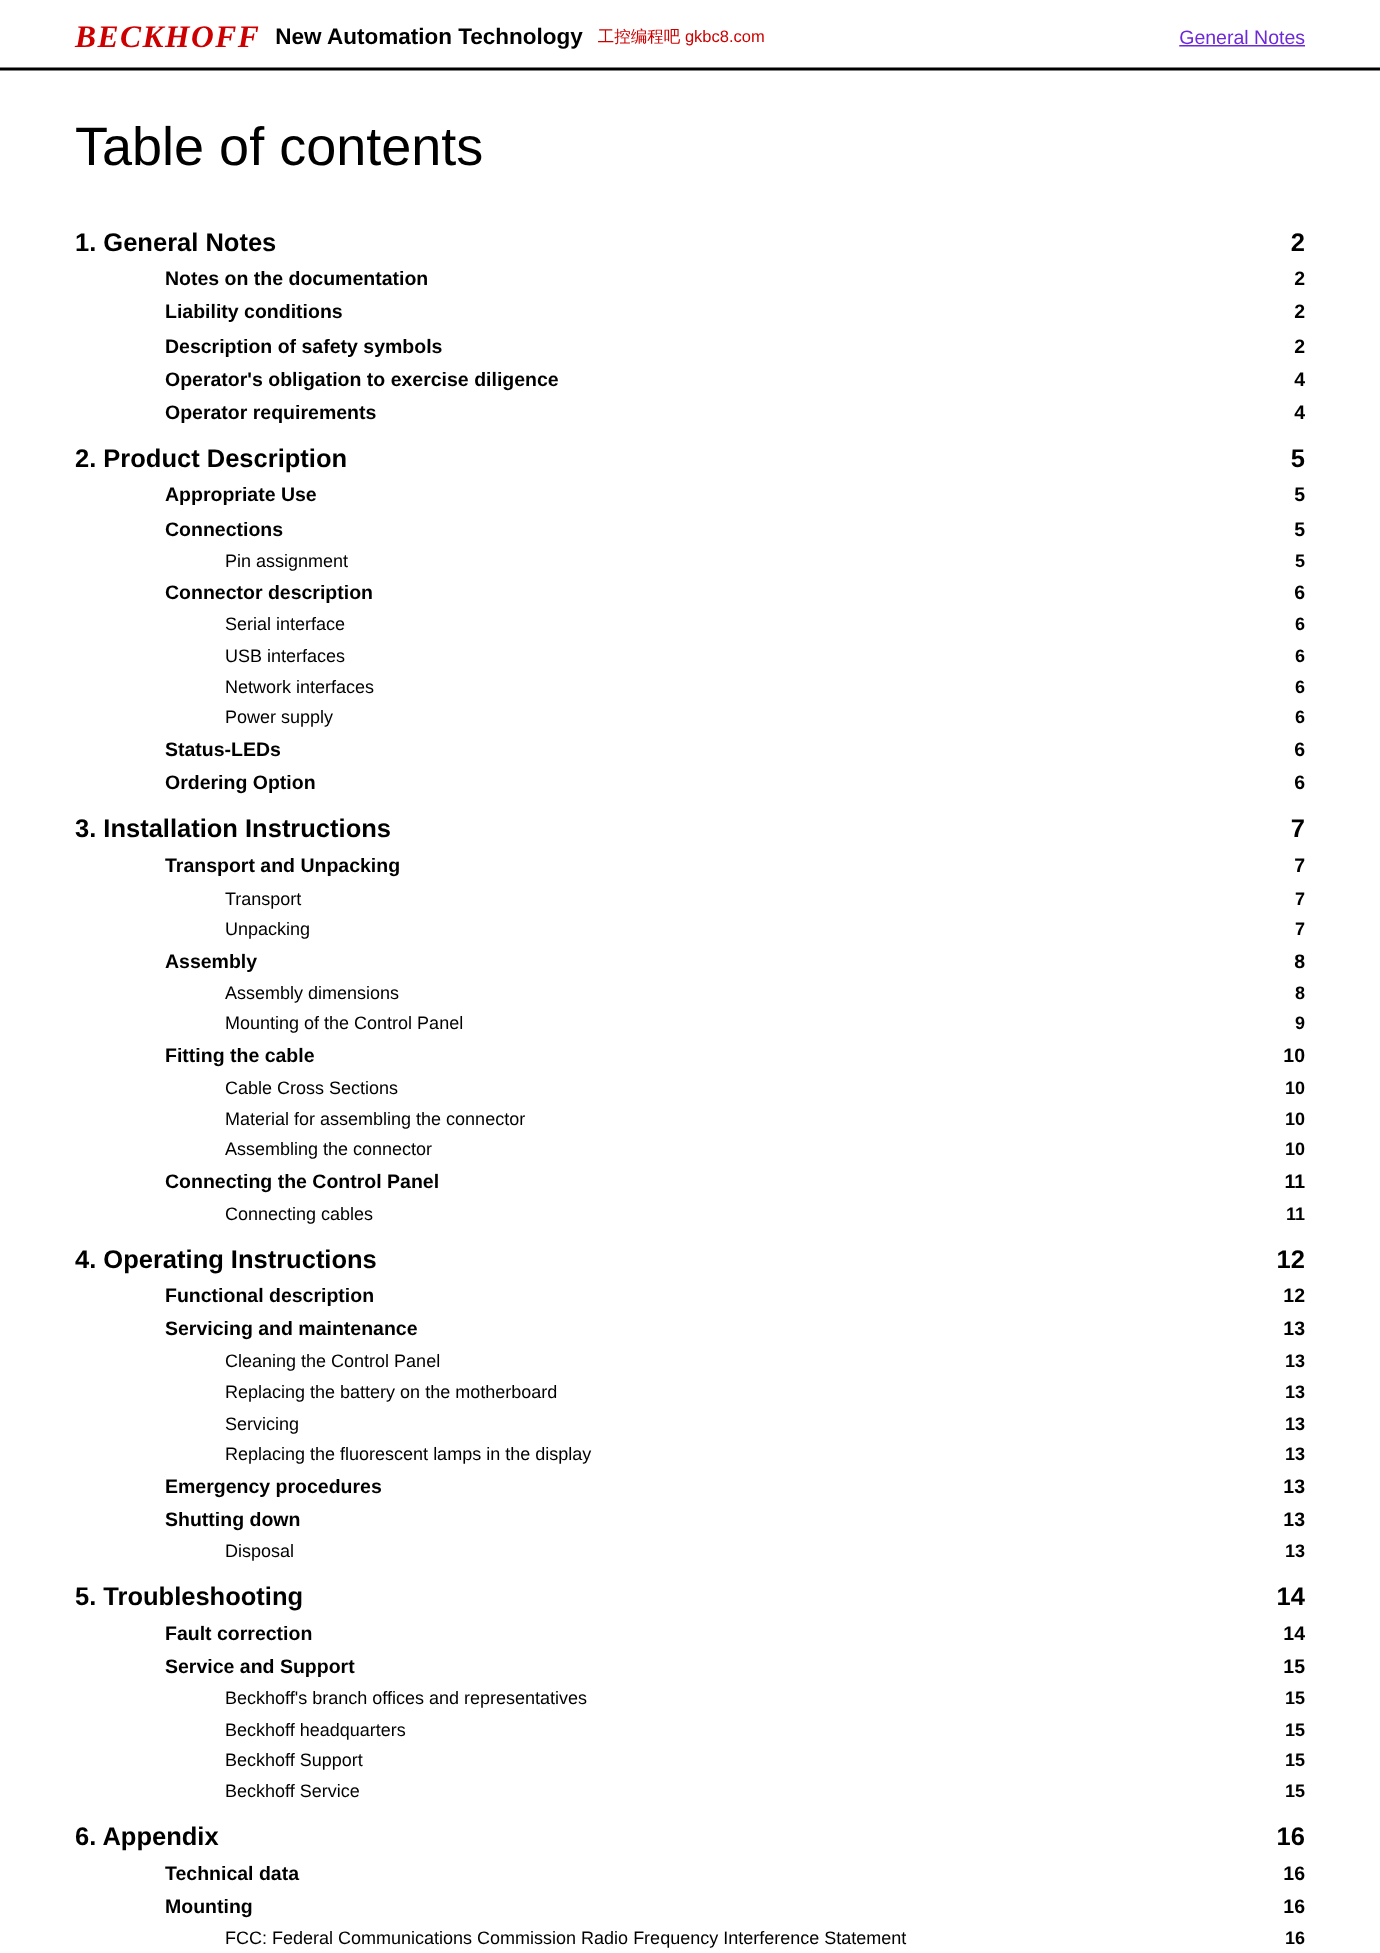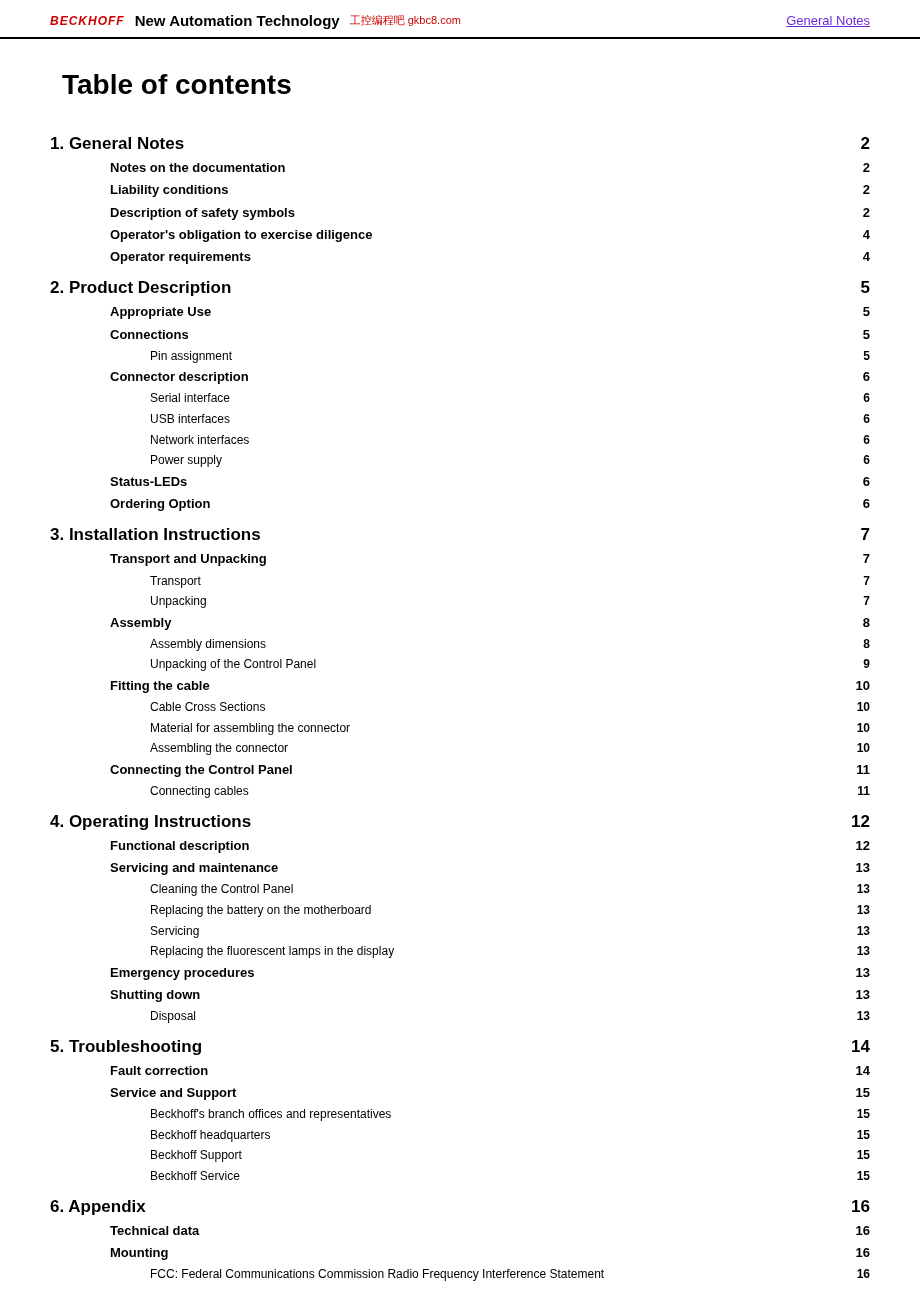--- a/index.html
+++ b/index.html
@@ -22,24 +22,25 @@
     }
 
     .header-left {
       display: flex;
       align-items: center;
       gap: 10px;
     }
 
     .beckhoff-logo {
       font-weight: 900;
-      font-size: 12px;
+      font-size: 21px;
       color: #cc0000;
       letter-spacing: 1px;
       font-style: italic;
+      font-family: Liberation Serif, serif;
     }
 
     .header-tagline {
       font-size: 15px;
       font-weight: bold;
       color: #000;
     }
 
     .header-watermark {
       font-size: 11px;
@@ -50,25 +51,24 @@
       font-size: 13px;
       color: #6d28d9;
       text-decoration: underline;
     }
 
     .page-content {
       padding: 30px 50px 60px 50px;
     }
 
     .page-title {
-      font-size: 28px;
-      font-weight: bold;
+      font-size: 36px;
+      font-weight: normal;
       color: #000;
       margin-bottom: 30px;
-      margin-left: 12px;
     }
 
     .toc-container {
       width: 100%;
     }
 
     .toc-section {
       margin-bottom: 2px;
     }
 
@@ -276,21 +276,21 @@
       </div>
     </div>
       <div class="toc-section level3">
       <div class="toc-row">
         <span class="toc-row-title">Assembly dimensions</span>
         <span class="toc-row-page">8</span>
       </div>
     </div>
       <div class="toc-section level3">
       <div class="toc-row">
-        <span class="toc-row-title">Unpacking of the Control Panel</span>
+        <span class="toc-row-title">Mounting of the Control Panel</span>
         <span class="toc-row-page">9</span>
       </div>
     </div>
       <div class="toc-section level2">
       <div class="toc-row">
         <span class="toc-row-title">Fitting the cable</span>
         <span class="toc-row-page">10</span>
       </div>
     </div>
       <div class="toc-section level3">

